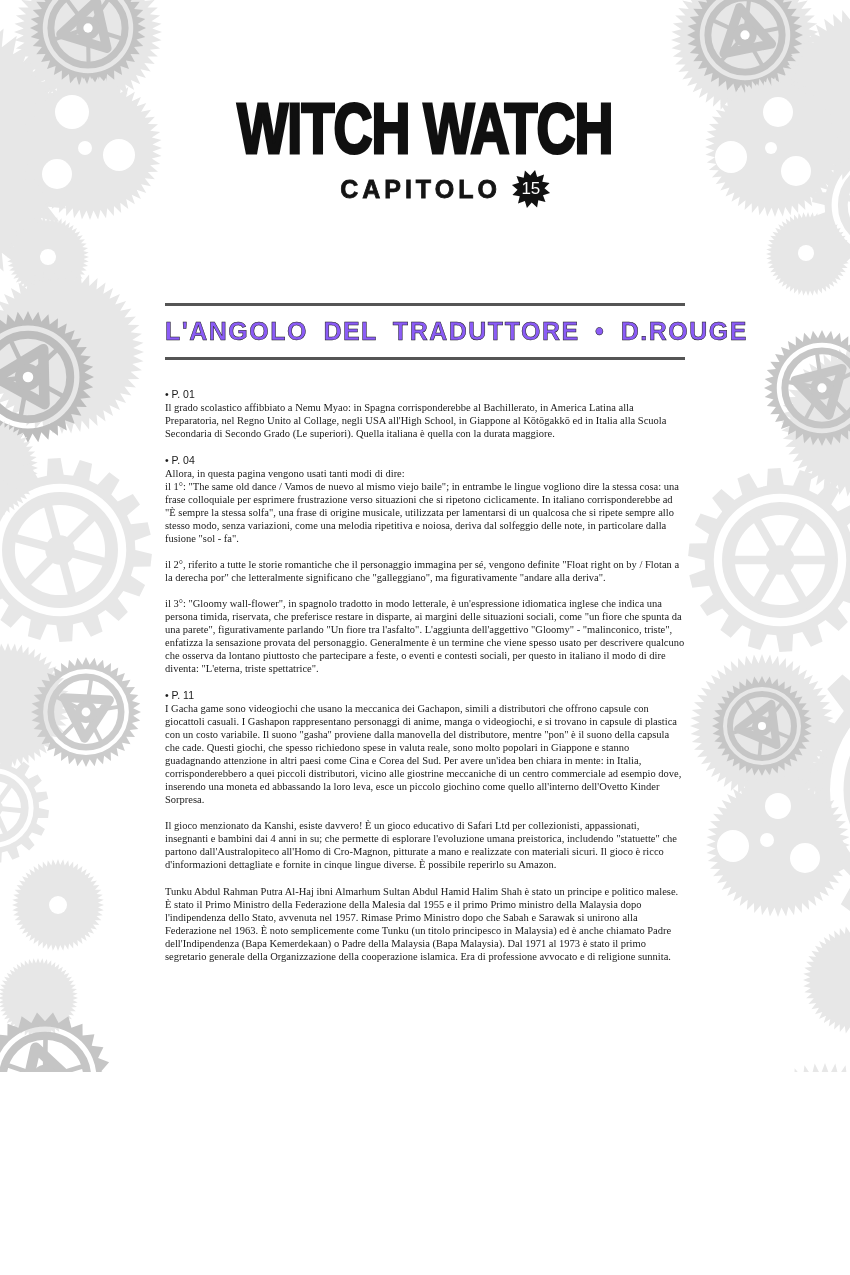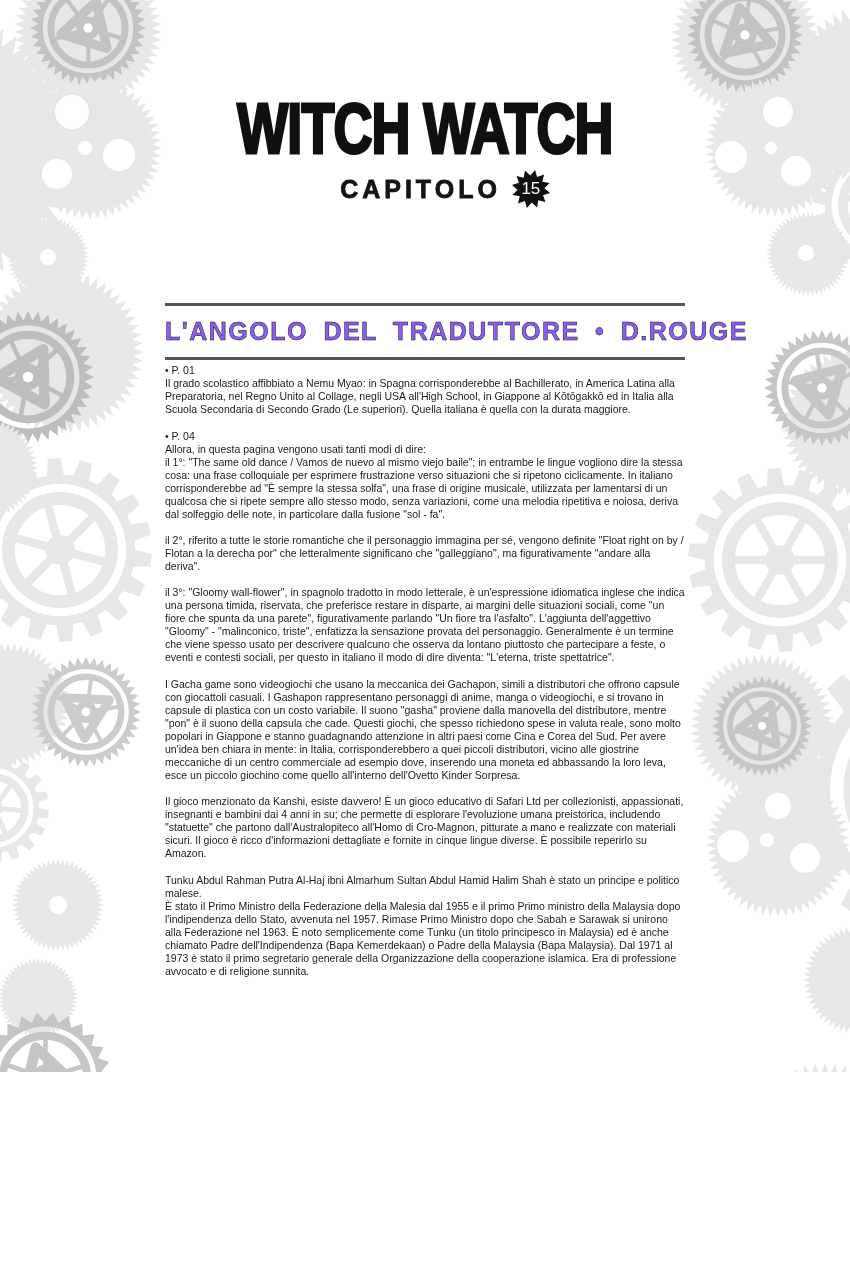--- a/index.html
+++ b/index.html
@@ -18,24 +18,24 @@
   .badge{position:relative;width:40px;height:40px;display:inline-block;}
   .badge svg{position:absolute;inset:0;}
   .badge-num{position:absolute;inset:0;display:flex;align-items:center;justify-content:center;
              color:#ffffff;font-weight:400;font-size:17px;letter-spacing:0;z-index:1;}
 
   .content{position:absolute;top:303px;left:165px;width:520px;z-index:2;}
   .rule{height:3px;background:#555555;}
   .section-heading{margin:11px 0 11px 0;text-align:center;font-weight:700;font-size:25px;
                    letter-spacing:1.5px;word-spacing:7px;color:#8b5cf6;
                    -webkit-text-stroke:0.5px #141414;white-space:nowrap;}
-  .notes{margin-top:4px;}
+  .notes{margin-top:28px;}
   .note{margin:0 0 14px 0;}
   .note-label{font-size:10.5px;line-height:13px;}
-  .note p{margin:0 0 13px 0;font-size:10.5px;line-height:13px;white-space:pre-line;}
+  .note p{margin:0 0 13px 0;font-size:10.5px;line-height:13px;white-space:pre-line;font-family:Liberation Serif, serif;}
   .note p:last-child{margin-bottom:0;}
 </style>
 </head>
 <body>
 
 <div class="page">
 
   <div class="gears-layer" id="gears">
       <svg width="850" height="1275" viewBox="0 0 850 1275">
         <path d="M80.0,150.0 L62.3,156.6 L79.2,165.1 L60.8,169.7 L76.6,180.0 L57.9,182.5 L72.4,194.6 L53.5,194.9 L66.6,208.6 L47.8,206.8 L59.3,221.8 L40.8,218.0 L50.5,234.2 L32.6,228.3 L40.5,245.5 L23.3,237.6 L29.2,255.5 L13.0,245.8 L16.8,264.3 L1.8,252.8 L3.6,271.6 L-10.1,258.5 L-10.4,277.4 L-22.5,262.9 L-25.0,281.6 L-35.3,265.8 L-39.9,284.2 L-48.4,267.3 L-55.0,285.0 L-61.6,267.3 L-70.1,284.2 L-74.7,265.8 L-85.0,281.6 L-87.5,262.9 L-99.6,277.4 L-99.9,258.5 L-113.6,271.6 L-111.8,252.8 L-126.8,264.3 L-123.0,245.8 L-139.2,255.5 L-133.3,237.6 L-150.5,245.5 L-142.6,228.3 L-160.5,234.2 L-150.8,218.0 L-169.3,221.8 L-157.8,206.8 L-176.6,208.6 L-163.5,194.9 L-182.4,194.6 L-167.9,182.5 L-186.6,180.0 L-170.8,169.7 L-189.2,165.1 L-172.3,156.6 L-190.0,150.0 L-172.3,143.4 L-189.2,134.9 L-170.8,130.3 L-186.6,120.0 L-167.9,117.5 L-182.4,105.4 L-163.5,105.1 L-176.6,91.4 L-157.8,93.2 L-169.3,78.2 L-150.8,82.0 L-160.5,65.8 L-142.6,71.7 L-150.5,54.5 L-133.3,62.4 L-139.2,44.5 L-123.0,54.2 L-126.8,35.7 L-111.8,47.2 L-113.6,28.4 L-99.9,41.5 L-99.6,22.6 L-87.5,37.1 L-85.0,18.4 L-74.7,34.2 L-70.1,15.8 L-61.6,32.7 L-55.0,15.0 L-48.4,32.7 L-39.9,15.8 L-35.3,34.2 L-25.0,18.4 L-22.5,37.1 L-10.4,22.6 L-10.1,41.5 L3.6,28.4 L1.8,47.2 L16.8,35.7 L13.0,54.2 L29.2,44.5 L23.3,62.4 L40.5,54.5 L32.6,71.7 L50.5,65.8 L40.8,82.0 L59.3,78.2 L47.8,93.2 L66.6,91.4 L53.5,105.1 L72.4,105.4 L57.9,117.5 L76.6,120.0 L60.8,130.3 L79.2,134.9 L62.3,143.4 Z" fill="#e7e7e7"></path>
@@ -179,20 +179,21 @@
 
       <div class="note">
         <div class="note-label">• P. 04</div>
         <p>Allora, in questa pagina vengono usati tanti modi di dire:
 il 1°: "The same old dance / Vamos de nuevo al mismo viejo baile"; in entrambe le lingue vogliono dire la stessa cosa: una frase colloquiale per esprimere frustrazione verso situazioni che si ripetono ciclicamente. In italiano corrisponderebbe ad "È sempre la stessa solfa", una frase di origine musicale, utilizzata per lamentarsi di un qualcosa che si ripete sempre allo stesso modo, senza variazioni, come una melodia ripetitiva e noiosa, deriva dal solfeggio delle note, in particolare dalla fusione "sol - fa".</p>
         <p>il 2°, riferito a tutte le storie romantiche che il personaggio immagina per sé, vengono definite "Float right on by / Flotan a la derecha por" che letteralmente significano che "galleggiano", ma figurativamente "andare alla deriva".</p>
         <p>il 3°: "Gloomy wall-flower", in spagnolo tradotto in modo letterale, è un'espressione idiomatica inglese che indica una persona timida, riservata, che preferisce restare in disparte, ai margini delle situazioni sociali, come "un fiore che spunta da una parete", figurativamente parlando "Un fiore tra l'asfalto". L'aggiunta dell'aggettivo "Gloomy" - "malinconico, triste", enfatizza la sensazione provata del personaggio. Generalmente è un termine che viene spesso usato per descrivere qualcuno che osserva da lontano piuttosto che partecipare a feste, o eventi e contesti sociali, per questo in italiano il modo di dire diventa: "L'eterna, triste spettatrice".</p>
       </div>
 
       <div class="note">
+        <div class="note-label">• P. 11</div>
         <p>I Gacha game sono videogiochi che usano la meccanica dei Gachapon, simili a distributori che offrono capsule con giocattoli casuali. I Gashapon rappresentano personaggi di anime, manga o videogiochi, e si trovano in capsule di plastica con un costo variabile. Il suono "gasha" proviene dalla manovella del distributore, mentre "pon" è il suono della capsula che cade. Questi giochi, che spesso richiedono spese in valuta reale, sono molto popolari in Giappone e stanno guadagnando attenzione in altri paesi come Cina e Corea del Sud. Per avere un'idea ben chiara in mente: in Italia, corrisponderebbero a quei piccoli distributori, vicino alle giostrine meccaniche di un centro commerciale ad esempio dove, inserendo una moneta ed abbassando la loro leva, esce un piccolo giochino come quello all'interno dell'Ovetto Kinder Sorpresa.</p>
         <p>Il gioco menzionato da Kanshi, esiste davvero! È un gioco educativo di Safari Ltd per collezionisti, appassionati, insegnanti e bambini dai 4 anni in su; che permette di esplorare l'evoluzione umana preistorica, includendo "statuette" che partono dall'Australopiteco all'Homo di Cro-Magnon, pitturate a mano e realizzate con materiali sicuri. Il gioco è ricco d'informazioni dettagliate e fornite in cinque lingue diverse. È possibile reperirlo su Amazon.</p>
       </div>
 
       <div class="note">
         <p>Tunku Abdul Rahman Putra Al-Haj ibni Almarhum Sultan Abdul Hamid Halim Shah è stato un principe e politico malese.
 È stato il Primo Ministro della Federazione della Malesia dal 1955 e il primo Primo ministro della Malaysia dopo l'indipendenza dello Stato, avvenuta nel 1957. Rimase Primo Ministro dopo che Sabah e Sarawak si unirono alla Federazione nel 1963. È noto semplicemente come Tunku (un titolo principesco in Malaysia) ed è anche chiamato Padre dell'Indipendenza (Bapa Kemerdekaan) o Padre della Malaysia (Bapa Malaysia). Dal 1971 al 1973 è stato il primo segretario generale della Organizzazione della cooperazione islamica. Era di professione avvocato e di religione sunnita.</p>
       </div>
 
     </div>

